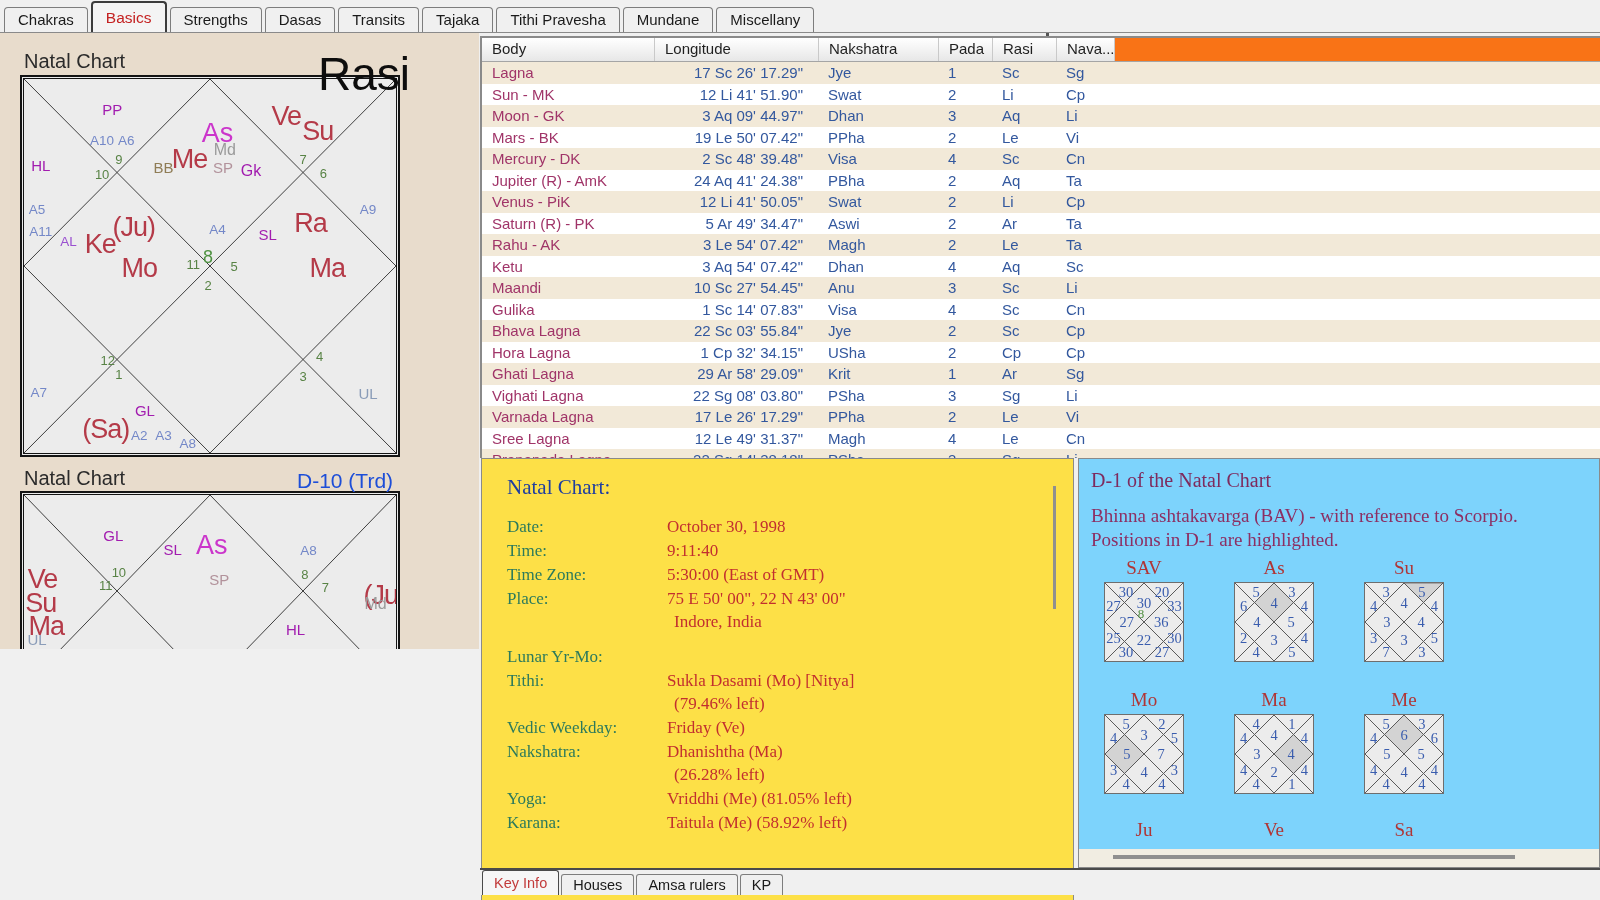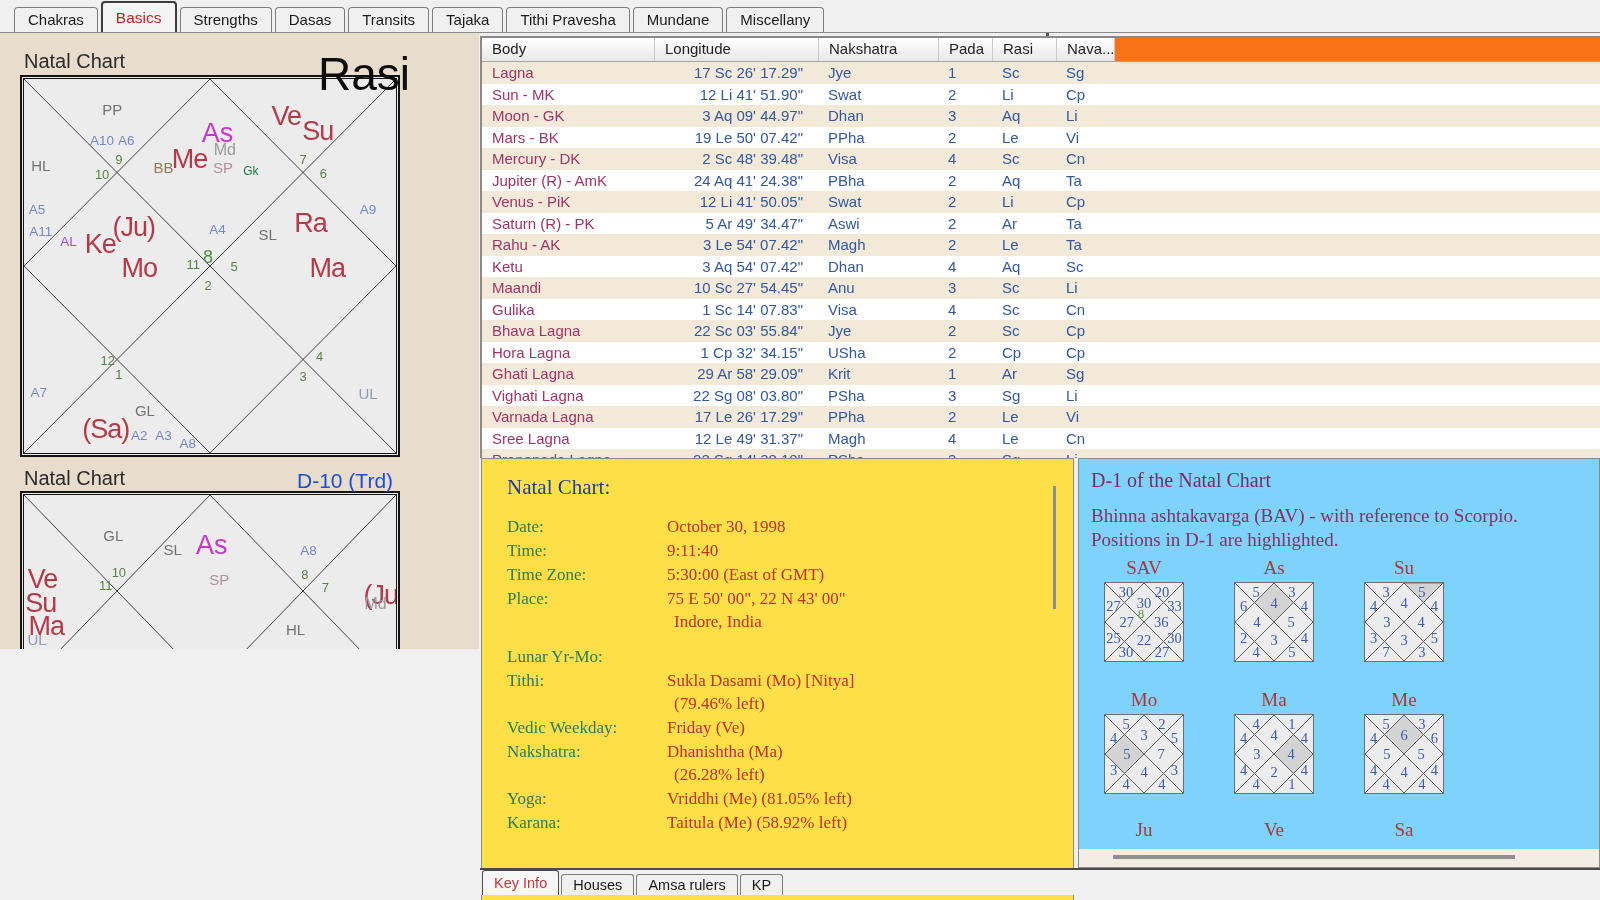--- a/index.html
+++ b/index.html
@@ -1,43 +1,43 @@
 <!DOCTYPE html>
 <html><head>
 <meta charset="utf-8">
 <style>
   html,body{margin:0;padding:0}
   body{width:1600px;height:900px;position:relative;overflow:hidden;background:#f0f0f0;
        font-family:"Liberation Sans",sans-serif;-webkit-font-smoothing:antialiased}
 
   
   .toptabbar{position:absolute;left:0;top:0;width:1600px;height:33px;background:#f0f0f0;
-             border-bottom:1px solid #8a8a8a;display:flex;align-items:flex-end;padding-left:14px;box-sizing:border-box}
+             border-bottom:1px solid #8a8a8a;display:flex;align-items:flex-end;padding-left:4px;box-sizing:border-box}
   .toptabbar .tab{height:24px;line-height:24px;padding:0 13px;font-size:15px;color:#1a1a1a;
                   background:#f0f0f0;border:1px solid #7d7d7d;border-bottom:none;
                   border-radius:4px 4px 0 0;margin-right:3px;cursor:default}
   .toptabbar .tab.sel{height:29px;line-height:29px;color:#c42121;background:#f4f4f4;
                       border:2px solid #3c3c3c;border-bottom:none;font-size:15.5px}
   .splitter-tick{position:absolute;left:1046px;top:33px;width:3px;height:7px;background:#555}
 
   
   .leftpanel{position:absolute;left:0;top:33px;width:479px;height:616px;background:#e8dccc;overflow:hidden}
   .chart-title{position:absolute;font-size:20px;color:#2b2b2b}
   .corner-big{position:absolute;font-size:46px;color:#0d0d0d;z-index:3;line-height:1}
   .corner-small{position:absolute;font-size:21px;color:#1d4ed8;z-index:3}
   .chart-box{position:absolute;width:376px;background:#ececec;border:2px solid #141414}
   .chart-inner{position:absolute;inset:1px;border:1px solid #141414;overflow:hidden}
   .chart-inner svg{position:absolute;inset:0;width:100%;height:100%}
   .chart-inner svg line,.chart-inner svg polygon{stroke:#3f3f3f;stroke-width:1;fill:none}
   .ci{position:absolute;transform:translate(-50%,-50%);white-space:nowrap;line-height:1}
   .ci.big{font-size:27px;color:#b43a48;letter-spacing:-1px}
   .ci.as{font-size:27px;color:#cb35cb}
-  .ci.sl{font-size:15px;color:#737373}
+  .ci.sl{font-size:15px;color:#a21caf}
   .ci.sl2{font-size:15px;color:#8f7c55}
-  .ci.sl3{font-size:12px;color:#15803d}
+  .ci.sl3{font-size:16px;color:#a21caf}
   .ci.sp{font-size:15px;color:#b2929b}
   .ci.md{font-size:16px;color:#9a9a9a}
   .ci.ar{font-size:13.5px;color:#7488c8}
   .ci.al{font-size:13.5px;color:#9a50d0}
   .ci.ul{font-size:15px;color:#8a9cb8}
   .ci.n{font-size:13px;color:#588345}
   .ci.nb{font-size:18px;color:#4e9141}
 
   
   .tablepanel{position:absolute;left:480px;top:36px;width:1310px;height:422px;background:#f97316;

